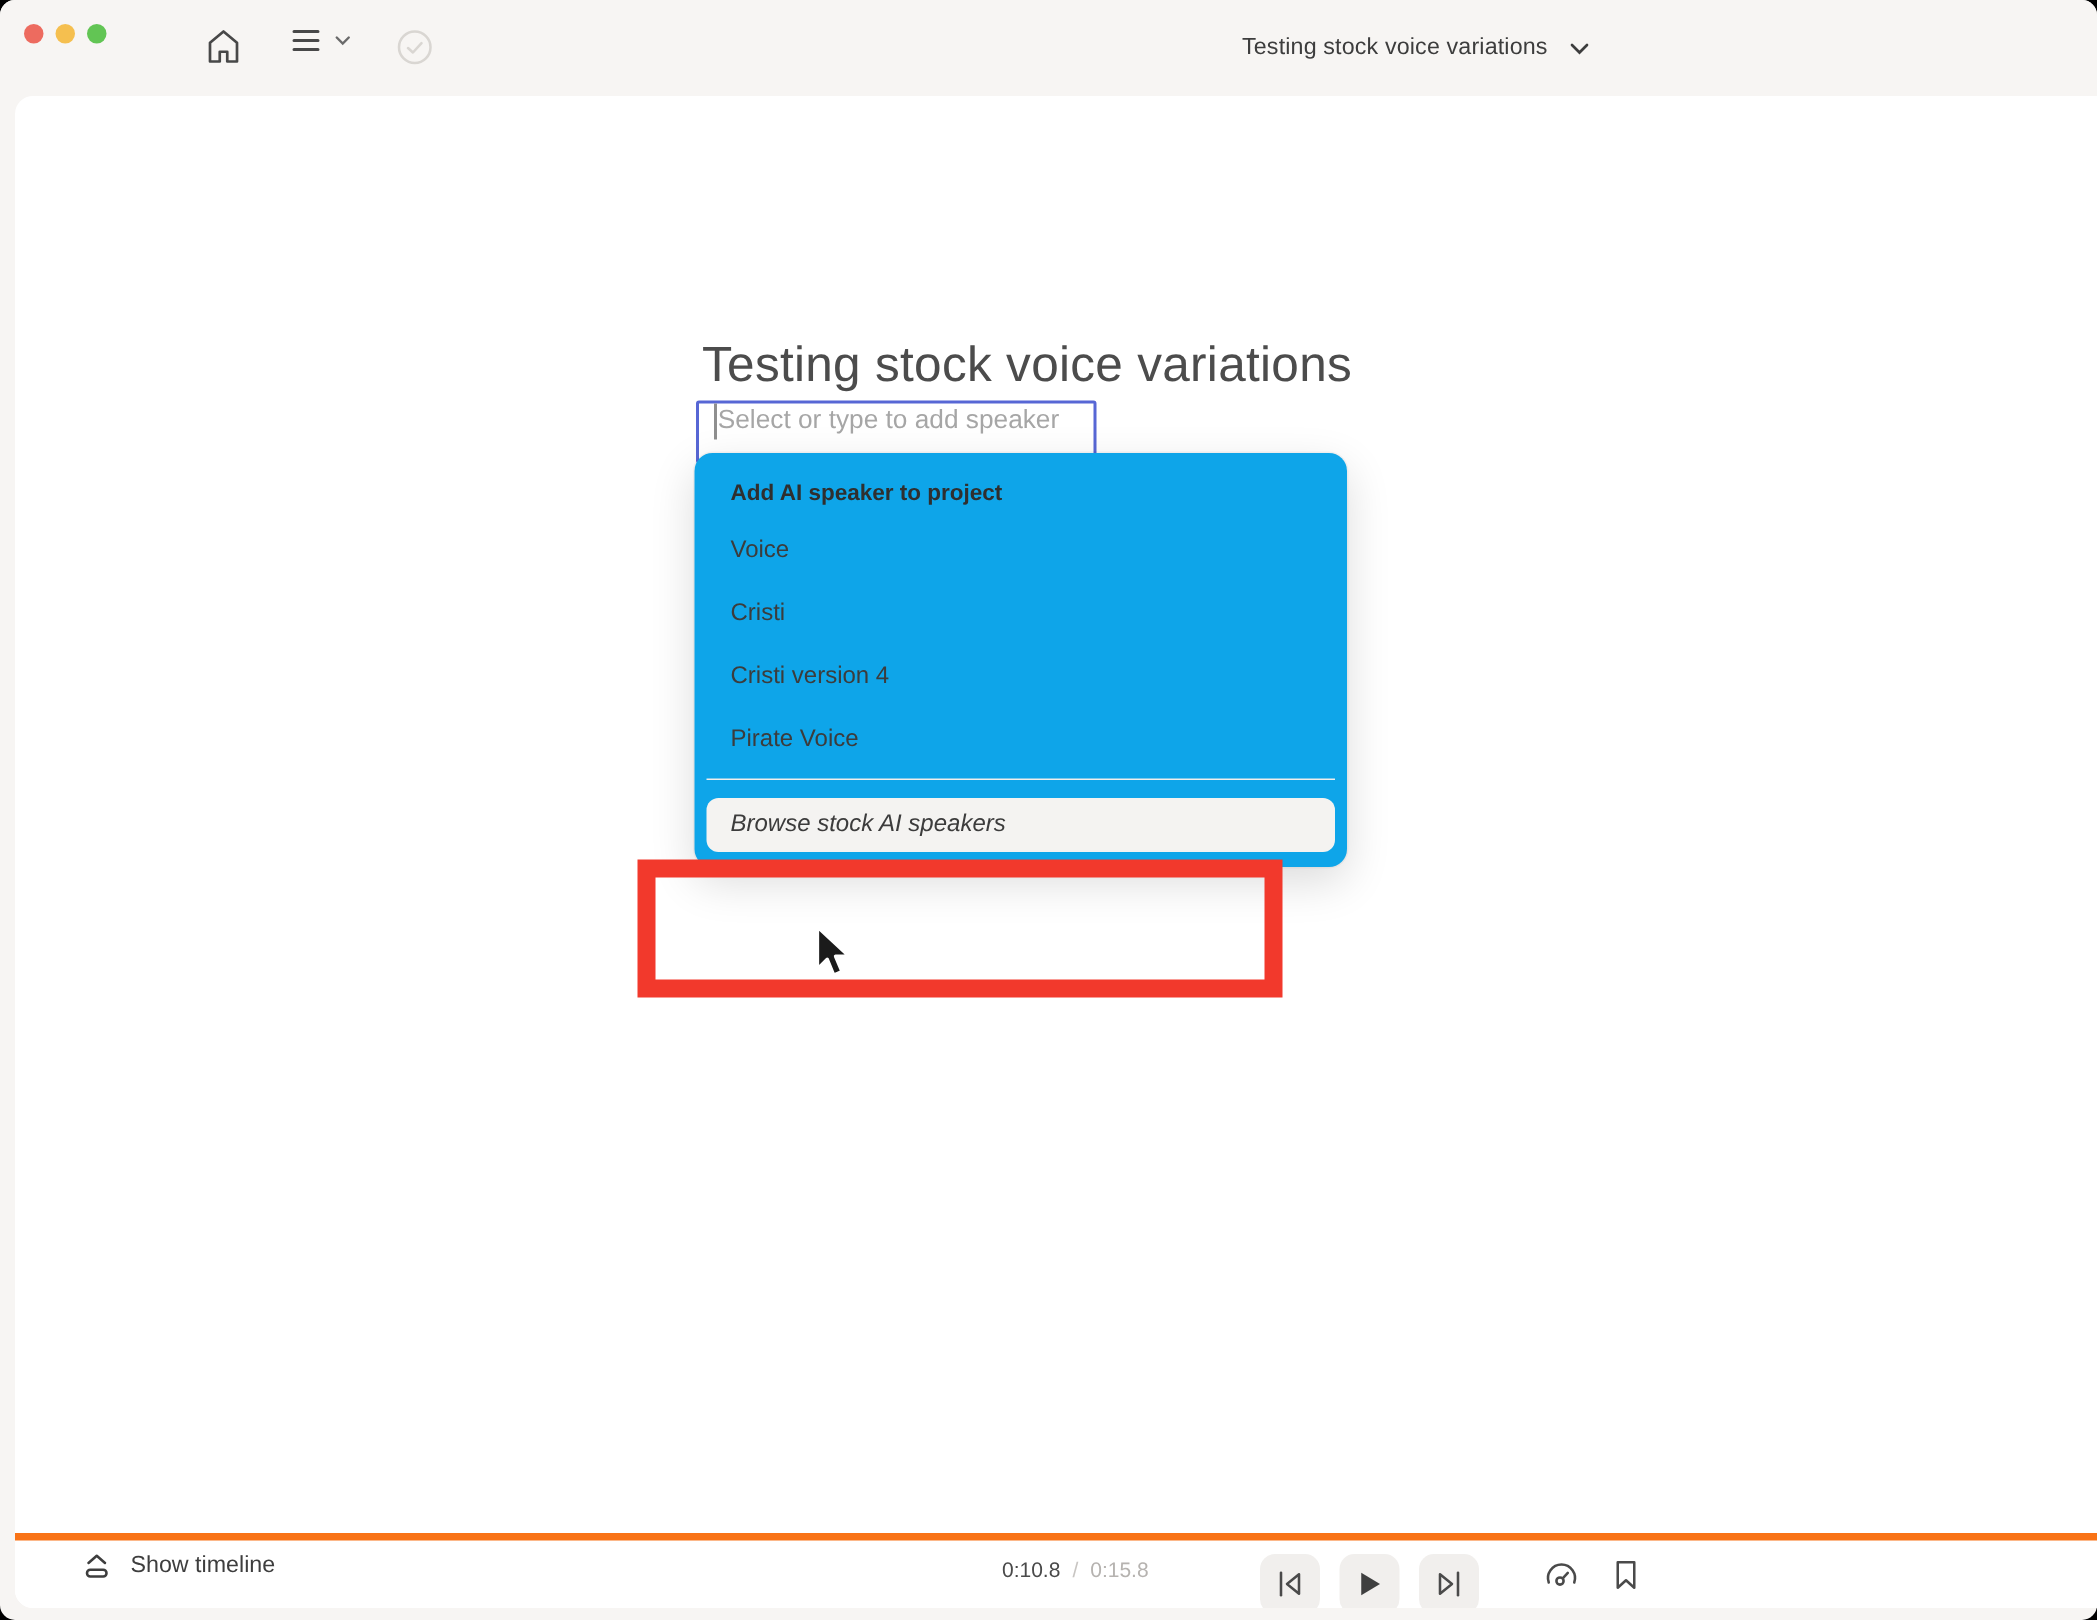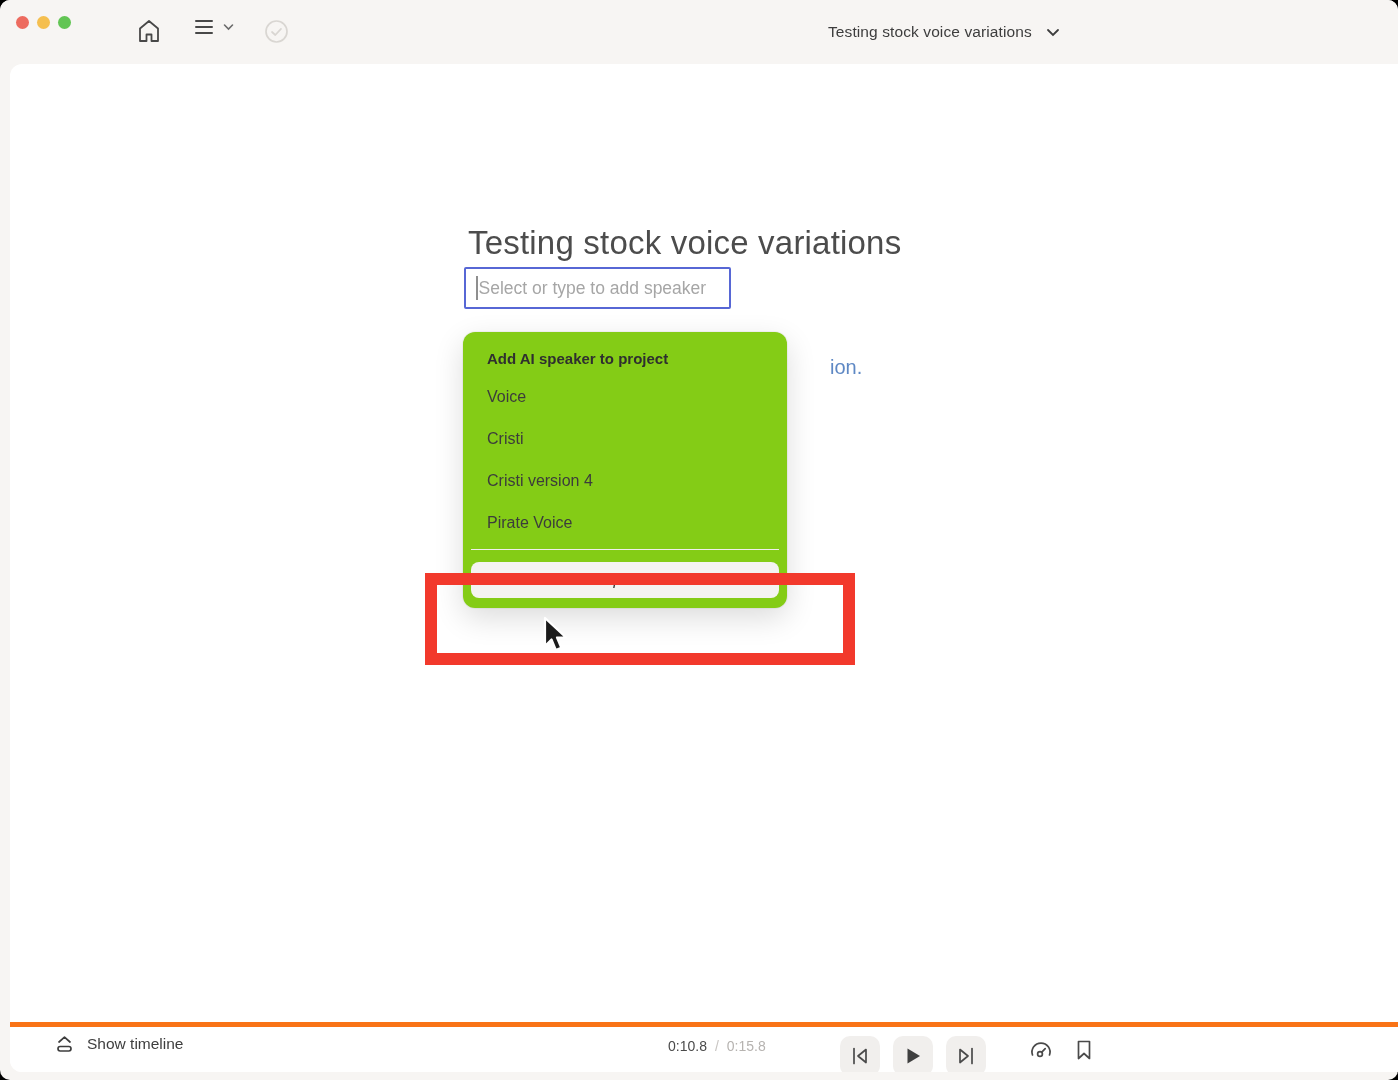--- a/index.html
+++ b/index.html
@@ -19,27 +19,27 @@
   .card{position:absolute;left:10px;top:64px;right:0;bottom:8px;background:#fff;
     border-radius:12px 0 0 12px;overflow:hidden;}
   .doc-heading{position:absolute;left:458px;top:160px;font-size:33px;font-weight:500;
     color:#4c4c4c;letter-spacing:.2px;}
   .blue-frag{position:absolute;color:#5e88c4;font-size:20px;white-space:nowrap;}
   .frag1{left:818px;top:250px;}
   .frag2{left:820px;top:292px;}
 
   
   .speaker-input{position:absolute;left:454px;top:203px;width:253px;height:38px;
-    border:2px solid #5767d5;border-radius:2px;background:#fff;display:flex;align-items:center;
+    border:2px solid #5767d5;border-radius:2px;background:#fff;display:flex;align-items:flex-start;
     padding-left:10px;}
   .speaker-input .caret{width:1.5px;height:24px;background:#8f8f8f;margin-right:1px;}
   .speaker-input .ph{font-size:17.5px;color:#a6a6a6;}
 
   
-  .dropdown{position:absolute;left:453px;top:268px;width:324px;background:#84cc16;border-radius:12px;
+  .dropdown{position:absolute;left:453px;top:238px;width:435px;background:#0ea5e9;border-radius:12px;
     box-shadow:0 10px 30px rgba(0,0,0,.14),0 0 0 1px rgba(0,0,0,.04);padding:14px 8px 10px 8px;box-sizing:border-box;}
   .dd-header{font-size:15px;font-weight:700;color:#2f2f2f;padding:4px 16px 12px 16px;}
   .dd-item{height:36px;margin-bottom:6px;border-radius:8px;display:flex;align-items:center;
     padding:0 16px;font-size:16px;color:#3c3c3c;}
   .dd-item.hl{background:#f4f3f1;}
   .dd-footer{border-top:1px solid #f0eeec;margin-top:8px;padding-top:12px;font-style:italic;}
 
   
   .red-box{position:absolute;left:415px;top:509px;width:406px;height:68px;
     border:12px solid #f2392c;}

